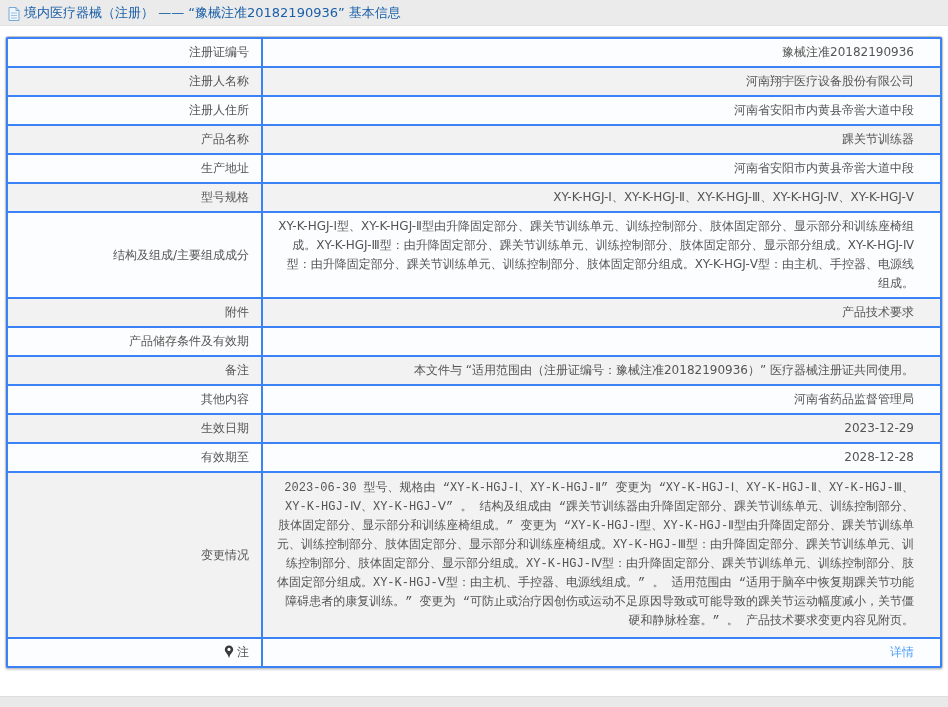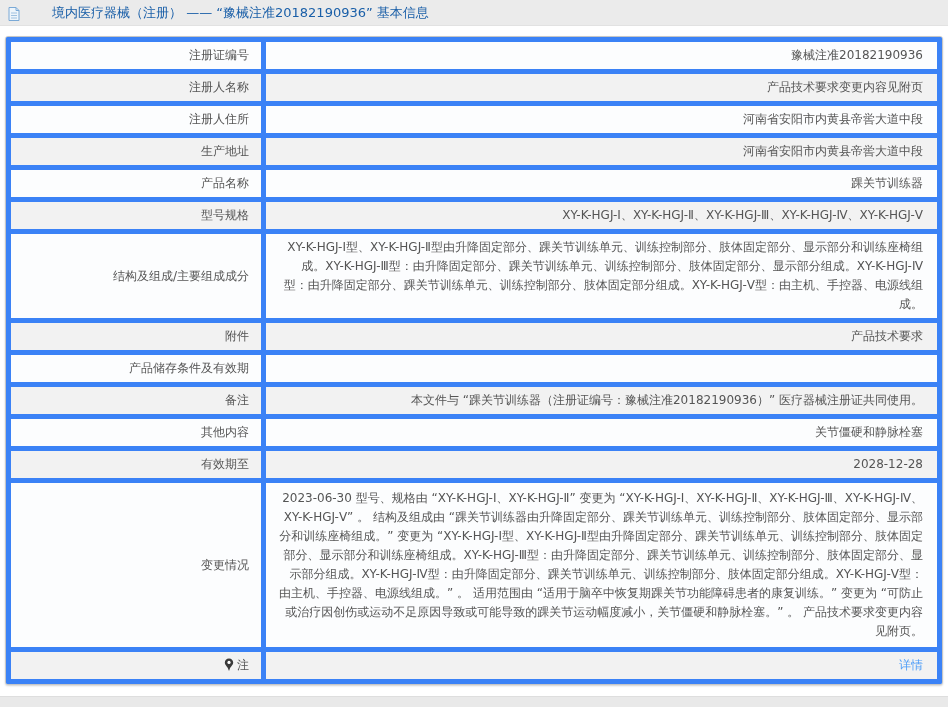--- a/index.html
+++ b/index.html
@@ -9,21 +9,20 @@
     background:#ffffff;
     font-family:"DejaVu Sans","Liberation Sans",sans-serif;
     overflow:hidden;
   }
   .topbar {
     height:26px; width:100%;
     background:#ebebeb;
     border-bottom:1px solid #e2e2e2;
     display:flex; align-items:center;
     padding:0 8px;
-    gap:28px;
   }
   .doc-icon { width:12px; height:14px; margin-right:4px; flex:0 0 auto; }
   .page-title {
     color:#1a5fa8; font-size:13px; line-height:1;
     white-space:nowrap;
   }
   .table-wrap {
     margin:10px 5px 0 5px;
     border:1px solid #c6c6c6;
     border-radius:3px;
@@ -33,34 +32,34 @@
   }
   table.info {
     width:100%;
     border-collapse:collapse;
     font-size:12px;
     color:#555555;
   }
   table.info tr:nth-child(odd)  { background:#fcfdfe; }
   table.info tr:nth-child(even) { background:#f2f2f2; }
   table.info td {
-    border:5px solid #3b82f6;
-    padding:4px 14px;
+    border:2px solid #3b82f6;
+    padding:4px 26px;
     line-height:19px;
     vertical-align:middle;
   }
   table.info td.label-cell {
     width:255px;
     text-align:right;
     color:#555555;
     padding-right:12px;
     white-space:nowrap;
   }
   table.info td.value-cell { text-align:right; padding-left:12px; }
-  table.info td.multiline { padding-top:6px; padding-bottom:6px; }
+  table.info td.multiline { padding-top:6px; padding-bottom:6px;font-family:Liberation Mono, monospace; }
   a.details-link {
     color:#4d9df8; text-decoration:none; cursor:pointer;
   }
   .pin-icon {
     display:inline-block; width:10px; height:13px;
     margin-right:3px; vertical-align:-2px;
   }
   .bottombar {
     position:absolute; left:0; bottom:0;
     width:100%; height:11px;
@@ -86,57 +85,61 @@
 
 <div class="table-wrap">
   <table class="info">
     <tbody id="rows-body">
         <tr>
           <td class="label-cell"><span>注册证编号</span></td>
           <td class="value-cell"><span>豫械注准20182190936</span></td>
         </tr>
         <tr>
           <td class="label-cell"><span>注册人名称</span></td>
-          <td class="value-cell"><span>产品技术要求变更内容见附页</span></td>
+          <td class="value-cell"><span>河南翔宇医疗设备股份有限公司</span></td>
         </tr>
         <tr>
           <td class="label-cell"><span>注册人住所</span></td>
           <td class="value-cell"><span>河南省安阳市内黄县帝喾大道中段</span></td>
         </tr>
         <tr>
+          <td class="label-cell"><span>产品名称</span></td>
+          <td class="value-cell"><span>踝关节训练器</span></td>
+        </tr>
+        <tr>
           <td class="label-cell"><span>生产地址</span></td>
           <td class="value-cell"><span>河南省安阳市内黄县帝喾大道中段</span></td>
-        </tr>
-        <tr>
-          <td class="label-cell"><span>产品名称</span></td>
-          <td class="value-cell"><span>踝关节训练器</span></td>
         </tr>
         <tr>
           <td class="label-cell"><span>型号规格</span></td>
           <td class="value-cell"><span>XY-K-HGJ-Ⅰ、XY-K-HGJ-Ⅱ、XY-K-HGJ-Ⅲ、XY-K-HGJ-Ⅳ、XY-K-HGJ-Ⅴ</span></td>
         </tr>
         <tr>
           <td class="label-cell"><span>结构及组成/主要组成成分</span></td>
           <td class="value-cell"><span>XY-K-HGJ-Ⅰ型、XY-K-HGJ-Ⅱ型由升降固定部分、踝关节训练单元、训练控制部分、肢体固定部分、显示部分和训练座椅组成。XY-K-HGJ-Ⅲ型：由升降固定部分、踝关节训练单元、训练控制部分、肢体固定部分、显示部分组成。XY-K-HGJ-Ⅳ型：由升降固定部分、踝关节训练单元、训练控制部分、肢体固定部分组成。XY-K-HGJ-Ⅴ型：由主机、手控器、电源线组成。</span></td>
         </tr>
         <tr>
           <td class="label-cell"><span>附件</span></td>
           <td class="value-cell"><span>产品技术要求</span></td>
         </tr>
         <tr>
           <td class="label-cell"><span>产品储存条件及有效期</span></td>
           <td class="value-cell"><span></span></td>
         </tr>
         <tr>
           <td class="label-cell"><span>备注</span></td>
-          <td class="value-cell"><span>本文件与 “踝关节训练器（注册证编号：豫械注准20182190936）” 医疗器械注册证共同使用。</span></td>
+          <td class="value-cell"><span>本文件与 “适用范围由（注册证编号：豫械注准20182190936）” 医疗器械注册证共同使用。</span></td>
         </tr>
         <tr>
           <td class="label-cell"><span>其他内容</span></td>
-          <td class="value-cell"><span>关节僵硬和静脉栓塞</span></td>
+          <td class="value-cell"><span>河南省药品监督管理局</span></td>
+        </tr>
+        <tr>
+          <td class="label-cell"><span>生效日期</span></td>
+          <td class="value-cell"><span>2023-12-29</span></td>
         </tr>
         <tr>
           <td class="label-cell"><span>有效期至</span></td>
           <td class="value-cell"><span>2028-12-28</span></td>
         </tr>
         <tr>
           <td class="label-cell"><span>变更情况</span></td>
           <td class="value-cell multiline"><span>2023-06-30 型号、规格由 “XY-K-HGJ-Ⅰ、XY-K-HGJ-Ⅱ” 变更为 “XY-K-HGJ-Ⅰ、XY-K-HGJ-Ⅱ、XY-K-HGJ-Ⅲ、XY-K-HGJ-Ⅳ、XY-K-HGJ-Ⅴ” 。 结构及组成由 “踝关节训练器由升降固定部分、踝关节训练单元、训练控制部分、肢体固定部分、显示部分和训练座椅组成。” 变更为 “XY-K-HGJ-Ⅰ型、XY-K-HGJ-Ⅱ型由升降固定部分、踝关节训练单元、训练控制部分、肢体固定部分、显示部分和训练座椅组成。XY-K-HGJ-Ⅲ型：由升降固定部分、踝关节训练单元、训练控制部分、肢体固定部分、显示部分组成。XY-K-HGJ-Ⅳ型：由升降固定部分、踝关节训练单元、训练控制部分、肢体固定部分组成。XY-K-HGJ-Ⅴ型：由主机、手控器、电源线组成。” 。 适用范围由 “适用于脑卒中恢复期踝关节功能障碍患者的康复训练。” 变更为 “可防止或治疗因创伤或运动不足原因导致或可能导致的踝关节运动幅度减小，关节僵硬和静脉栓塞。” 。 产品技术要求变更内容见附页。</span></td>
         </tr>
         <tr>

